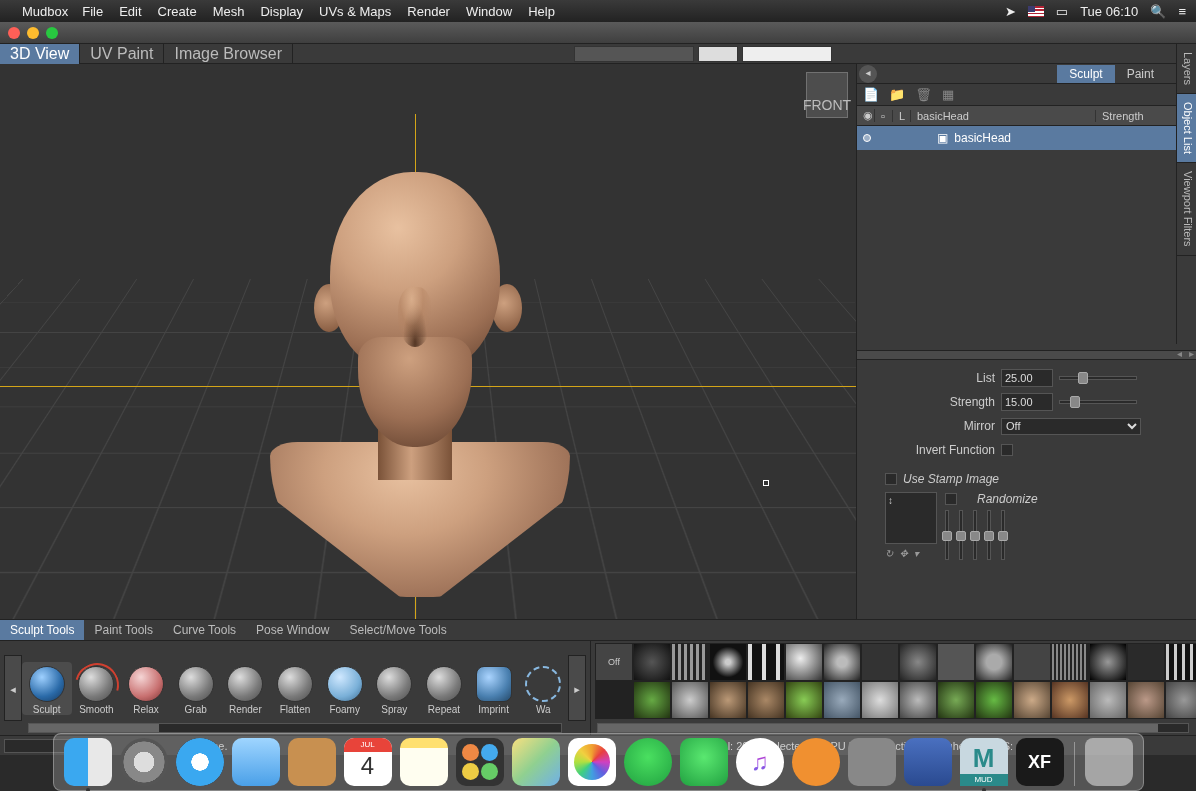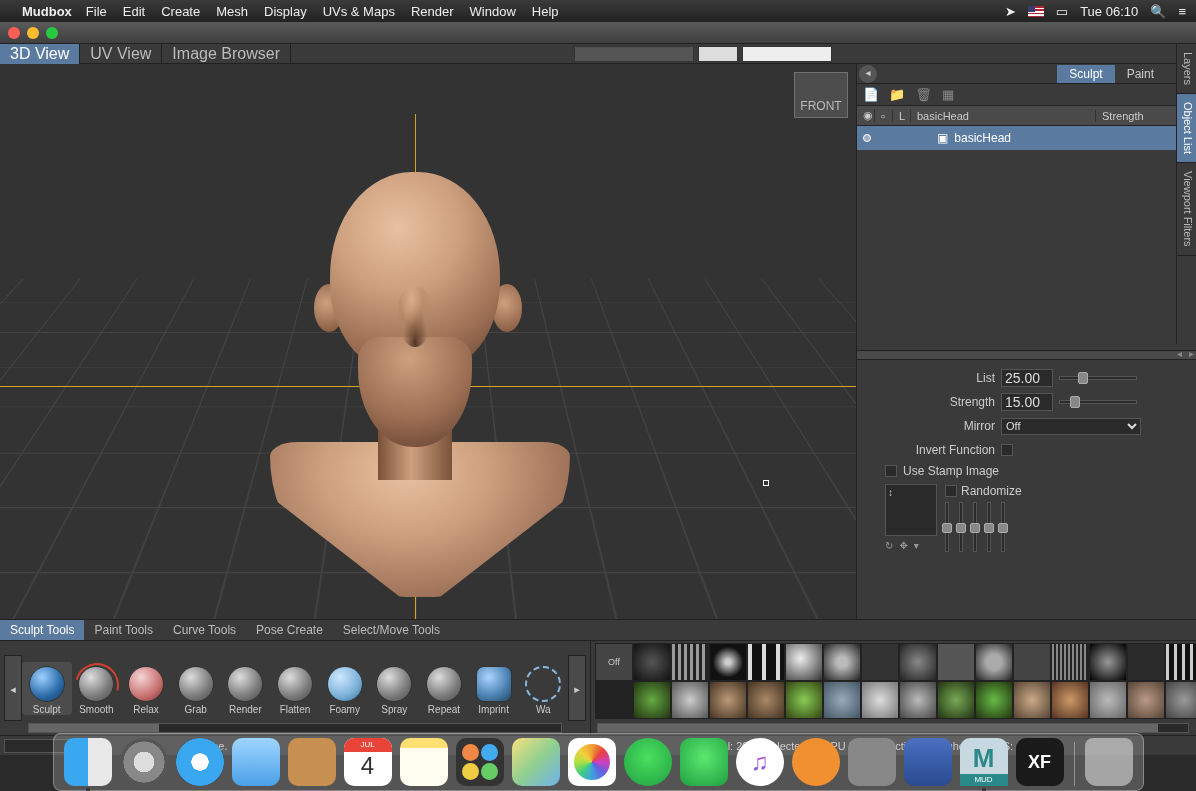--- a/index.html
+++ b/index.html
@@ -1,21 +1,21 @@
 <!DOCTYPE html>
 <html><head>
 <meta charset="utf-8">
 <style>
   * { box-sizing: border-box; margin: 0; padding: 0; font-family: -apple-system, "Lucida Grande", sans-serif; }
   body { width: 1196px; height: 791px; background: #2a2a2a; color: #ccc; font-size: 12px; overflow: hidden; position: relative; }
 
   
   .menubar { height: 22px; background: linear-gradient(#3a3a3a,#222); color: #eee; display: flex; align-items: center; padding: 0 10px; font-size: 13px; }
   .menubar .apple { font-size: 14px; margin-right: 12px; }
-  .menubar .app { font-weight: bold; margin-right: 14px; text-align: right; }
+  .menubar .app { font-weight: normal; margin-right: 14px; text-align: right; }
   .menubar .m { margin-right: 16px; cursor: default; }
   .menubar .right { margin-left: auto; display: flex; align-items: center; gap: 12px; }
   .flag { width: 16px; height: 11px; background: linear-gradient(#b22234 0 15%, #fff 15% 30%, #b22234 30% 45%, #fff 45% 60%, #b22234 60% 75%, #fff 75% 90%, #b22234 90%); position: relative; }
   .flag::before { content:""; position:absolute; width:7px; height:6px; background:#3c3b6e; top:0; left:0; }
 
   
   .titlebar { height: 22px; background: linear-gradient(#5a5a5a,#3f3f3f); display: flex; align-items: center; padding: 0 8px; position: relative; border-bottom:1px solid #222; }
   .traffic { display:flex; gap:7px; }
   .dot { width:12px; height:12px; border-radius:50%; }
   .dot.red{background:#ff5f57;} .dot.yellow{background:#febc2e;} .dot.green{background:#28c840;}
@@ -37,21 +37,21 @@
       linear-gradient(#555 1px, transparent 1px),
       linear-gradient(90deg, #555 1px, transparent 1px);
     background-size: 60px 60px;
     background-position: 0 -10px;
     transform: perspective(800px) rotateX(55deg) translateY(140px) scale(1.2);
     transform-origin: center 60%;
     opacity:0.5;
   }
   .axis-v { position:absolute; left:415px; top:50px; width:1px; height:520px; background:#d4a518; }
   .axis-h { position:absolute; left:0; top:322px; width:100%; height:1px; background:#d4a518; }
-  .viewcube { position:absolute; top:8px; right:8px; width:54px; height:46px; background:rgba(200,200,200,0.18); border:1px solid rgba(200,200,200,0.3); font-size:12px; color:#bbb; display:flex; align-items:flex-end; justify-content:center; padding-bottom:4px; }
+  .viewcube { position:absolute; top:8px; right:8px; width:42px; height:46px; background:rgba(200,200,200,0.18); border:1px solid rgba(200,200,200,0.3); font-size:14px; color:#bbb; display:flex; align-items:flex-end; justify-content:center; padding-bottom:4px; }
   .marker { position:absolute; left:763px; top:416px; width:6px; height:6px; border:1px solid #fff; background:transparent; }
 
   
   .head-wrap { position:absolute; left:270px; top:108px; width:300px; height:430px; }
   .skull { position:absolute; left:60px; top:0; width:170px; height:200px; border-radius: 48% 48% 40% 40% / 52% 52% 45% 45%;
     background: radial-gradient(circle at 40% 28%, #e8c1a0 0%, #cda07f 35%, #9c6f54 70%, #5c3c2a 100%); }
   .ear { position:absolute; width:30px; height:48px; border-radius:50%;
     background: radial-gradient(circle at 40% 40%, #cda07f, #7d5238); top:112px; }
   .ear.l{ left:44px; } .ear.r{ right:48px; }
   .nose { position:absolute; left:128px; top:115px; width:34px; height:60px; border-radius:40% 40% 50% 50%;
@@ -84,27 +84,27 @@
   .rp-row { height:24px; background:#5a7aa0; display:flex; align-items:center; color:#fff; font-size:12px; padding-left:6px; gap:6px; }
   .rp-row .bullet{ width:8px; height:8px; border:1px solid #fff; border-radius:50%; background:rgba(255,255,255,0.4); margin-right:60px;}
   .rp-list { flex:0 0 200px; background:#3a3a3a; }
   .rp-divider { height:10px; background:#4a4a4a; border-top:1px solid #222; border-bottom:1px solid #222; position:relative;}
   .rp-divider::before{content:"◂";position:absolute;right:14px;top:-3px;font-size:10px;color:#888;}
   .rp-divider::after{content:"▸";position:absolute;right:2px;top:-3px;font-size:10px;color:#888;}
 
   .props { padding:6px 10px; font-size:12px; }
   .prow { display:flex; align-items:center; height:24px; gap:6px; }
   .prow label { width:128px; text-align:right; color:#ccc; }
-  .prow input[type=text] { width:52px; height:17px; background:#2a2a2a; border:1px solid #555; color:#ddd; font-size:14px; padding:8px 3px;}
+  .prow input[type=text] { width:52px; height:17px; background:#2a2a2a; border:1px solid #555; color:#ddd; font-size:11px; padding:8px 3px;}
   .prow select { width:140px; height:17px; background:#2a2a2a; border:1px solid #555; color:#ddd; font-size:11px;}
   .slider-track { width:78px; height:4px; background:#2a2a2a; border:1px solid #555; position:relative; }
   .slider-thumb { position:absolute; top:-5px; width:10px; height:12px; background:#888; border:1px solid #aaa; border-radius:2px;}
   .check { width:12px; height:12px; background:#2a2a2a; border:1px solid #555; display:inline-block;}
 
-  .stamp-sect { margin-top:2px; padding-left:18px;}
+  .stamp-sect { margin-top:10px; padding-left:18px;font-style:italic;}
   .stamp-head { display:flex; align-items:center; gap:6px; margin-bottom:6px;}
   .stamp-body { display:flex; gap:8px; align-items:flex-start;}
   .stamp-box { width:52px; height:52px; border:1px solid #555; background:#2a2a2a; position:relative;}
   .stamp-box .tb{position:absolute;left:2px;top:2px;font-size:10px;}
   .rand-sliders { display:flex; gap:10px; }
   .vslider { width:4px; height:50px; background:#2a2a2a; border:1px solid #555; position:relative;}
   .vslider .kn{position:absolute;left:-4px;top:20px;width:10px;height:10px;background:#888;border:1px solid #aaa;border-radius:2px;}
   .mini-icons { display:flex; gap:6px; margin-top:4px; font-size:10px; color:#999;}
 
   
@@ -202,21 +202,21 @@
 <div class="titlebar">
   <div class="traffic">
     <div class="dot red"></div>
     <div class="dot yellow"></div>
     <div class="dot green"></div>
   </div>
 </div>
 
 <div class="toprow">
   <div class="tab active">3D View</div>
-  <div class="tab">UV View</div>
+  <div class="tab">UV Paint</div>
   <div class="tab">Image Browser</div>
   <div class="spacer"></div>
   <div class="dropdown dw1"></div>
   <div class="dropdown dw2"></div>
   <div class="dropdown dw3"></div>
   <div style="width:360px;"></div>
 </div>
 
 <div class="main">
   <div class="viewport">
@@ -298,21 +298,21 @@
             <div class="stamp-box">
                 <span class="tb">↕</span>
               </div>
             <div class="mini-icons">
               <span>↻</span>
               <span>✥</span>
               <span>▾</span>
             </div>
           </div>
           <div>
-            <div style="display:flex;align-items:center;gap:4px;margin-bottom:4px;">
+            <div style="display:flex;align-items:center;gap:20px;margin-bottom:4px;">
               <span class="check"></span>
               <span>Randomize</span>
             </div>
             <div class="rand-sliders">
               <div class="vslider">
                   <div class="kn"></div>
                 </div>
               <div class="vslider">
                   <div class="kn"></div>
                 </div>
@@ -337,21 +337,21 @@
   <div class="vtab">Layers</div>
   <div class="vtab active">Object List</div>
   <div class="vtab">Viewport Filters</div>
 </div>
 
 <div class="bottom-tabs-row">
   <div class="btabs-left">
     <div class="btab active">Sculpt Tools</div>
     <div class="btab">Paint Tools</div>
     <div class="btab">Curve Tools</div>
-    <div class="btab">Pose Create</div>
+    <div class="btab">Pose Window</div>
     <div class="btab">Select/Move Tools</div>
   </div>
 </div>
 
 <div class="bottom-panels">
   <div class="tools-panel">
     <div class="tp-arrow">◂</div>
     <div class="tool sel"><div class="ticon"></div><span>Sculpt</span></div>
     <div class="tool"><div class="ticon">
           <div class="streak"></div>

